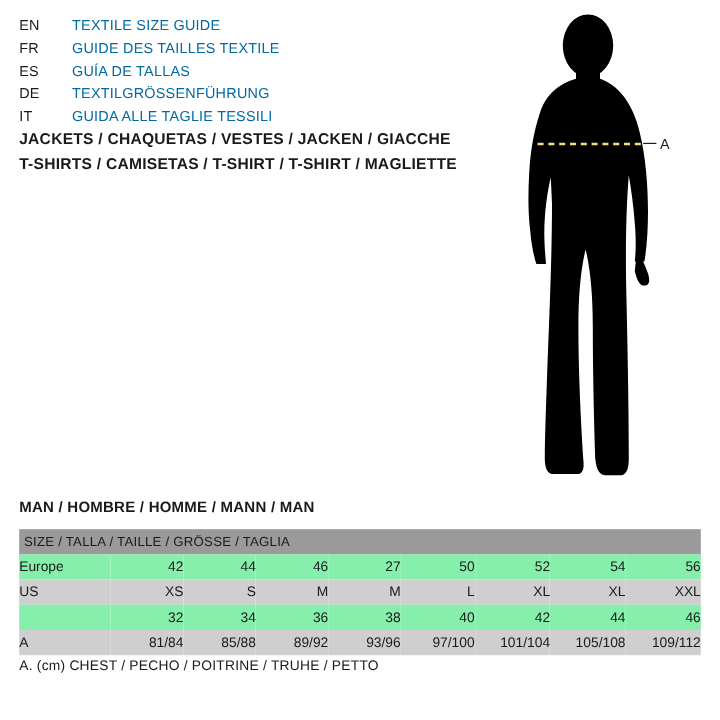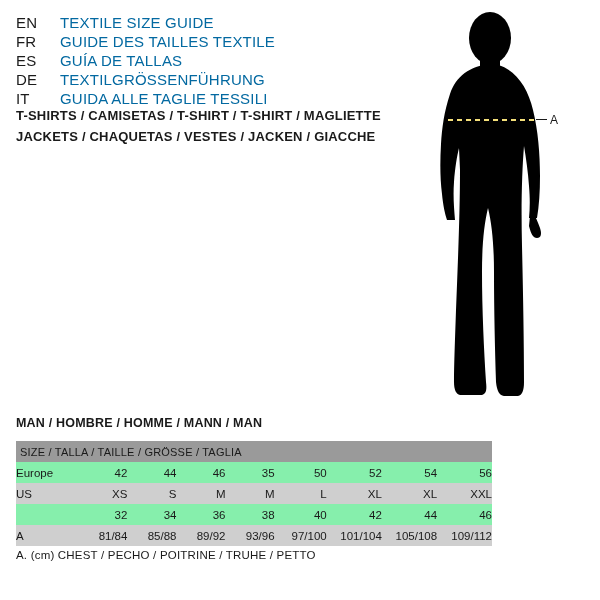--- a/index.html
+++ b/index.html
@@ -24,21 +24,21 @@
   .lang-block {
     position: absolute;
     left: 16px;
     top: 14px;
     width: 380px;
   }
   .lang-row {
     display: flex;
     align-items: baseline;
     height: 19px;
-    font-size: 15px;
+    font-size: 12px;
     letter-spacing: 0.2px;
   }
   .lang-code {
     width: 44px;
     flex: 0 0 44px;
     color: #1a1a1a;
   }
   .lang-text {
     color: #0369a1;
     white-space: nowrap;
@@ -93,21 +93,21 @@
     left: 16px;
     top: 416px;
     font-size: 12.5px;
     font-weight: bold;
     letter-spacing: 0.2px;
   }
   table.size-table {
     position: absolute;
     left: 16px;
     top: 441px;
-    width: 476px;
+    width: 568px;
     border-collapse: collapse;
     font-size: 11.5px;
   }
   table.size-table td {
     padding: 0;
     height: 21px;
     vertical-align: middle;
     white-space: nowrap;
   }
   .row-header td {
@@ -159,22 +159,22 @@
       <span class="lang-code">DE</span>
       <span class="lang-text">TEXTILGRÖSSENFÜHRUNG</span>
     </div>
     <div class="lang-row">
       <span class="lang-code">IT</span>
       <span class="lang-text">GUIDA ALLE TAGLIE TESSILI</span>
     </div>
   </div>
 
   <div class="cat-block">
+    <div class="cat-line">JACKETS / CHAQUETAS / VESTES / JACKEN / GIACCHE</div>
     <div class="cat-line">T-SHIRTS / CAMISETAS / T-SHIRT / T-SHIRT / MAGLIETTE</div>
-    <div class="cat-line">JACKETS / CHAQUETAS / VESTES / JACKEN / GIACCHE</div>
   </div>
 
   <div class="figure-wrap">
     <svg width="200" height="400" viewBox="0 0 200 400">
 
       <ellipse cx="92" cy="28" rx="21" ry="26" fill="#000000"></ellipse>
 
       <rect x="82" y="48" width="20" height="14" fill="#000000"></rect>
 
       <path fill="#000000" d="
@@ -227,21 +227,21 @@
   <table class="size-table">
     <tbody>
       <tr class="row-header">
         <td class="col-label" colspan="9">SIZE / TALLA / TAILLE / GRÖSSE / TAGLIA</td>
       </tr>
       <tr class="row-light">
         <td class="col-label">Europe</td>
         <td class="col-val">42</td>
         <td class="col-val">44</td>
         <td class="col-val">46</td>
-        <td class="col-val">35</td>
+        <td class="col-val">27</td>
         <td class="col-val">50</td>
         <td class="col-val">52</td>
         <td class="col-val">54</td>
         <td class="col-val">56</td>
       </tr>
       <tr class="row-dark">
         <td class="col-label">US</td>
         <td class="col-val">XS</td>
         <td class="col-val">S</td>
         <td class="col-val">M</td>

